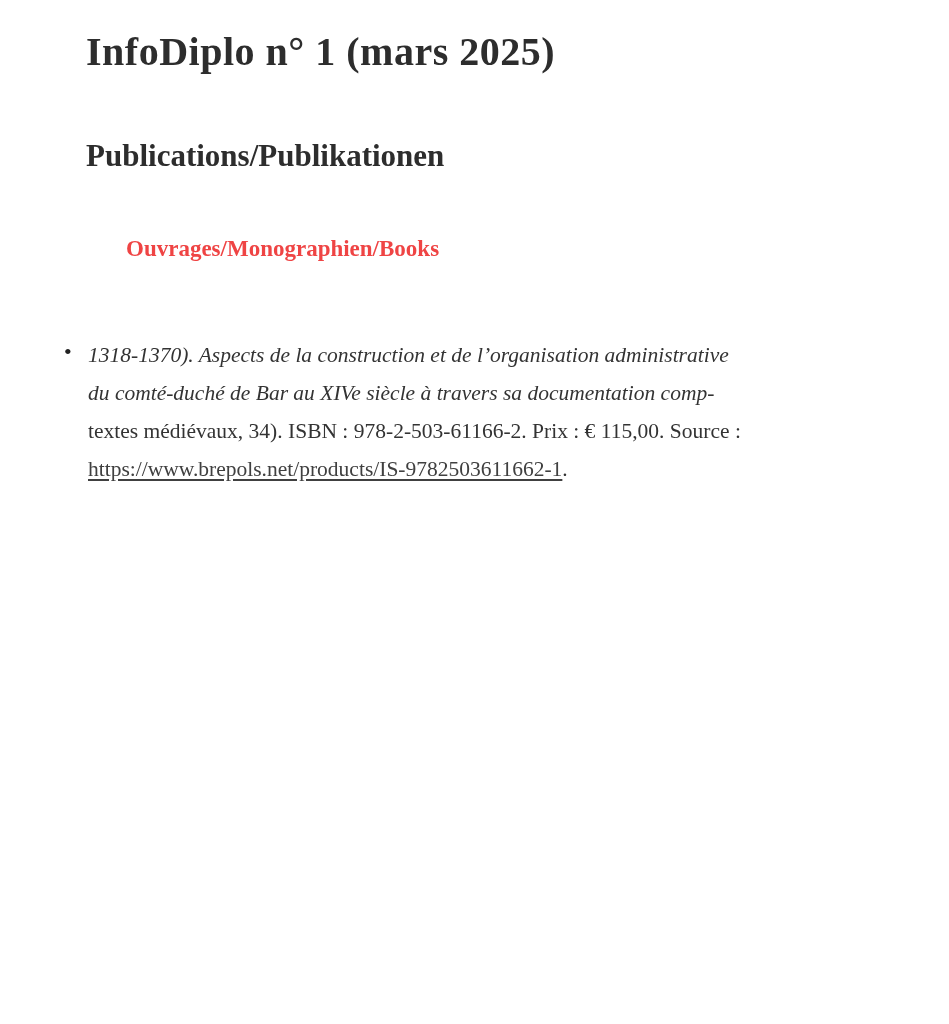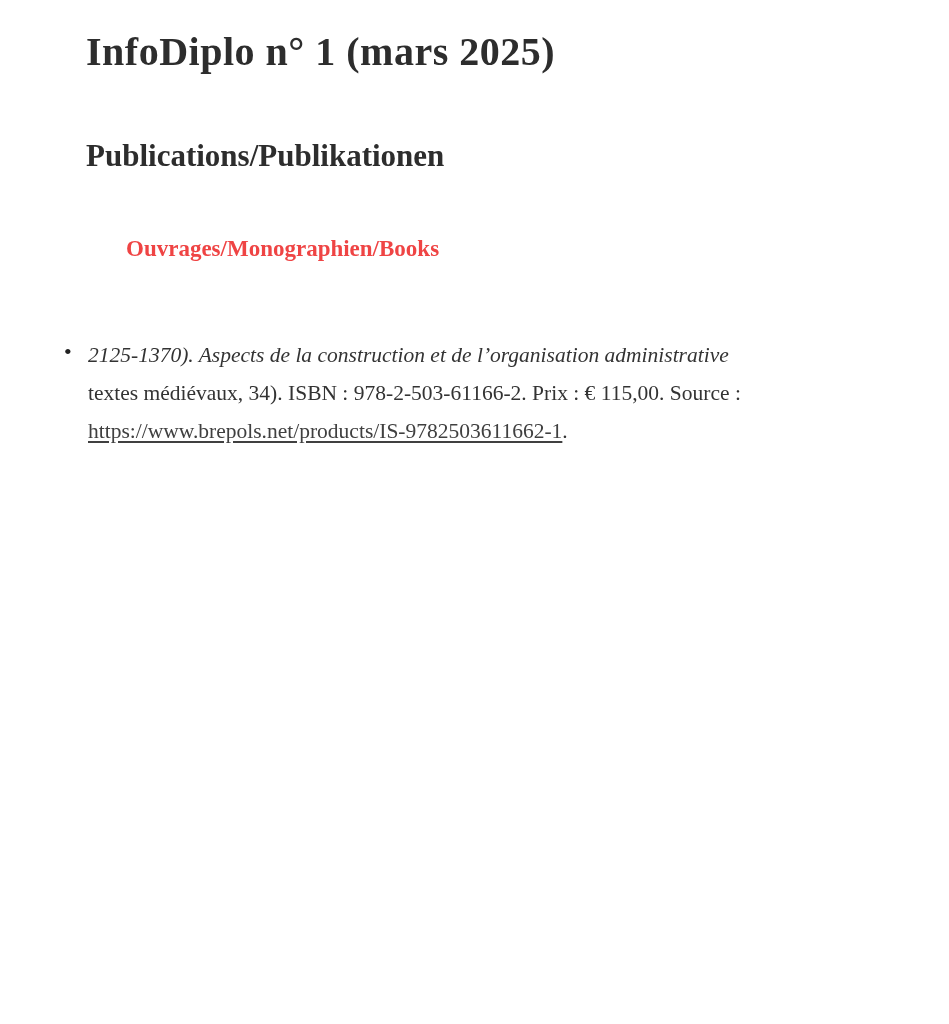--- a/index.html
+++ b/index.html
@@ -23,21 +23,22 @@
 <body>
 
 <div id="page">
 
   <div class="abs h1">InfoDiplo n° 1 (mars 2025)</div>
   <div class="abs h2">Publications/Publikationen</div>
   <div class="abs h3">Ouvrages/Monographien/Books</div>
 
   <div class="abs bullet">•</div>
   <div class="abs cite">
-      <div class="cite-line"><span class="it">2125-1370). Aspects de la construction et de l’organisation administrative</span></div>
+      <div class="cite-line"><span class="it">1318-1370). Aspects de la construction et de l’organisation administrative</span></div>
+      <div class="cite-line"><span class="it">du comté-duché de Bar au XIVe siècle à travers sa documentation comp-</span></div>
       <div class="cite-line"><span>textes médiévaux, 34). ISBN : 978-2-503-61166-2. Prix : € 115,00. Source :</span></div>
       <div class="cite-line"><a class="cite-link">https://www.brepols.net/products/IS-9782503611662-1</a><span>.</span></div>
     </div>
 
   <div class="abs" style="left:0;top:592px;width:949px;height:413px;">
 
     
     
 
     

